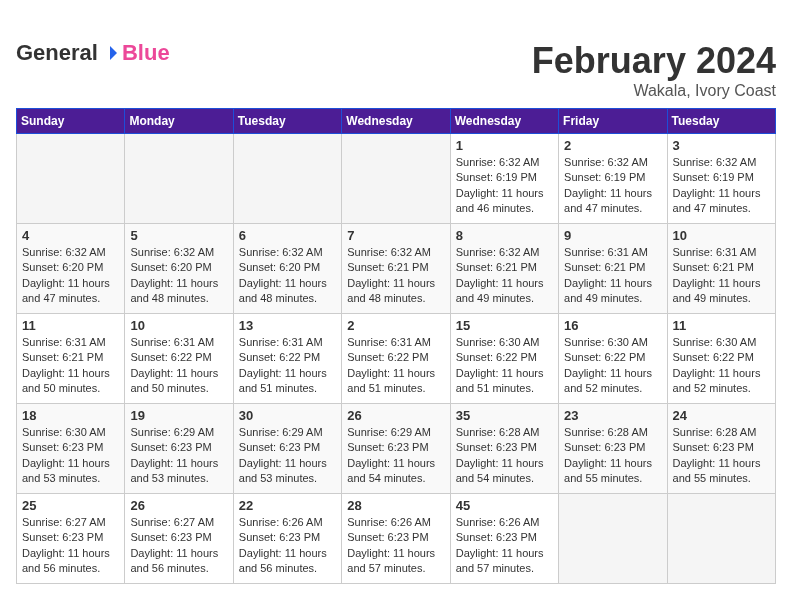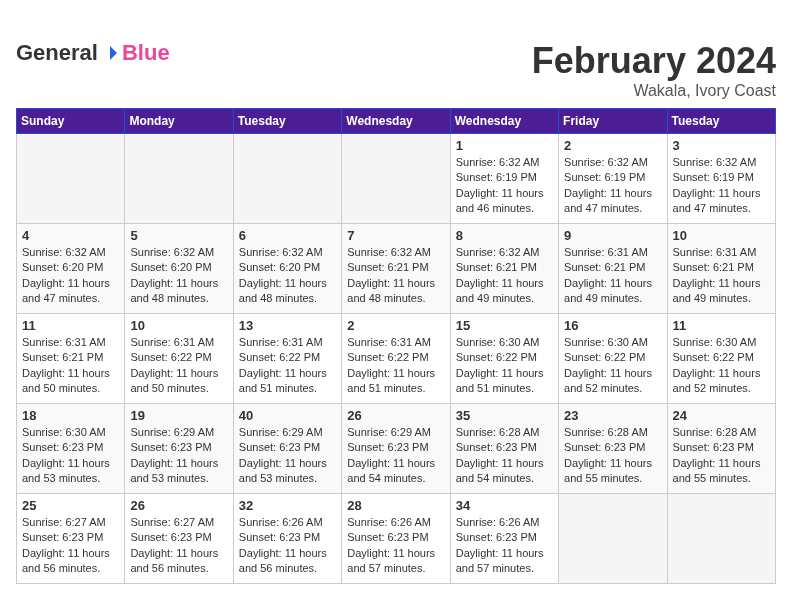--- a/index.html
+++ b/index.html
@@ -254,21 +254,21 @@
 and 53 minutes.</div>
         </td>
         <td>
           <span class="day-num">19</span>
           <div class="day-info" style="white-space: pre-line;">Sunrise: 6:29 AM
 Sunset: 6:23 PM
 Daylight: 11 hours
 and 53 minutes.</div>
         </td>
         <td>
-          <span class="day-num">40</span>
+          <span class="day-num">30</span>
           <div class="day-info" style="white-space: pre-line;">Sunrise: 6:29 AM
 Sunset: 6:23 PM
 Daylight: 11 hours
 and 53 minutes.</div>
         </td>
         <td>
           <span class="day-num">26</span>
           <div class="day-info" style="white-space: pre-line;">Sunrise: 6:29 AM
 Sunset: 6:23 PM
 Daylight: 11 hours
@@ -305,35 +305,35 @@
 and 56 minutes.</div>
         </td>
         <td>
           <span class="day-num">26</span>
           <div class="day-info" style="white-space: pre-line;">Sunrise: 6:27 AM
 Sunset: 6:23 PM
 Daylight: 11 hours
 and 56 minutes.</div>
         </td>
         <td>
-          <span class="day-num">32</span>
+          <span class="day-num">22</span>
           <div class="day-info" style="white-space: pre-line;">Sunrise: 6:26 AM
 Sunset: 6:23 PM
 Daylight: 11 hours
 and 56 minutes.</div>
         </td>
         <td>
           <span class="day-num">28</span>
           <div class="day-info" style="white-space: pre-line;">Sunrise: 6:26 AM
 Sunset: 6:23 PM
 Daylight: 11 hours
 and 57 minutes.</div>
         </td>
         <td>
-          <span class="day-num">34</span>
+          <span class="day-num">45</span>
           <div class="day-info" style="white-space: pre-line;">Sunrise: 6:26 AM
 Sunset: 6:23 PM
 Daylight: 11 hours
 and 57 minutes.</div>
         </td>
         <td class="empty-cell"></td>
         <td class="empty-cell"></td>
       </tr>
     </tbody>
 </table>

